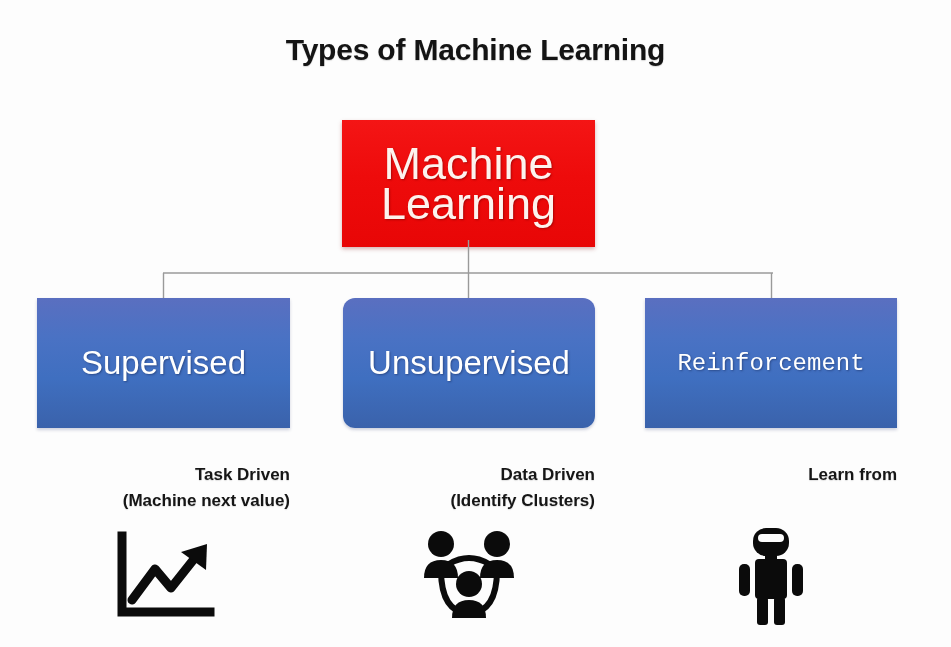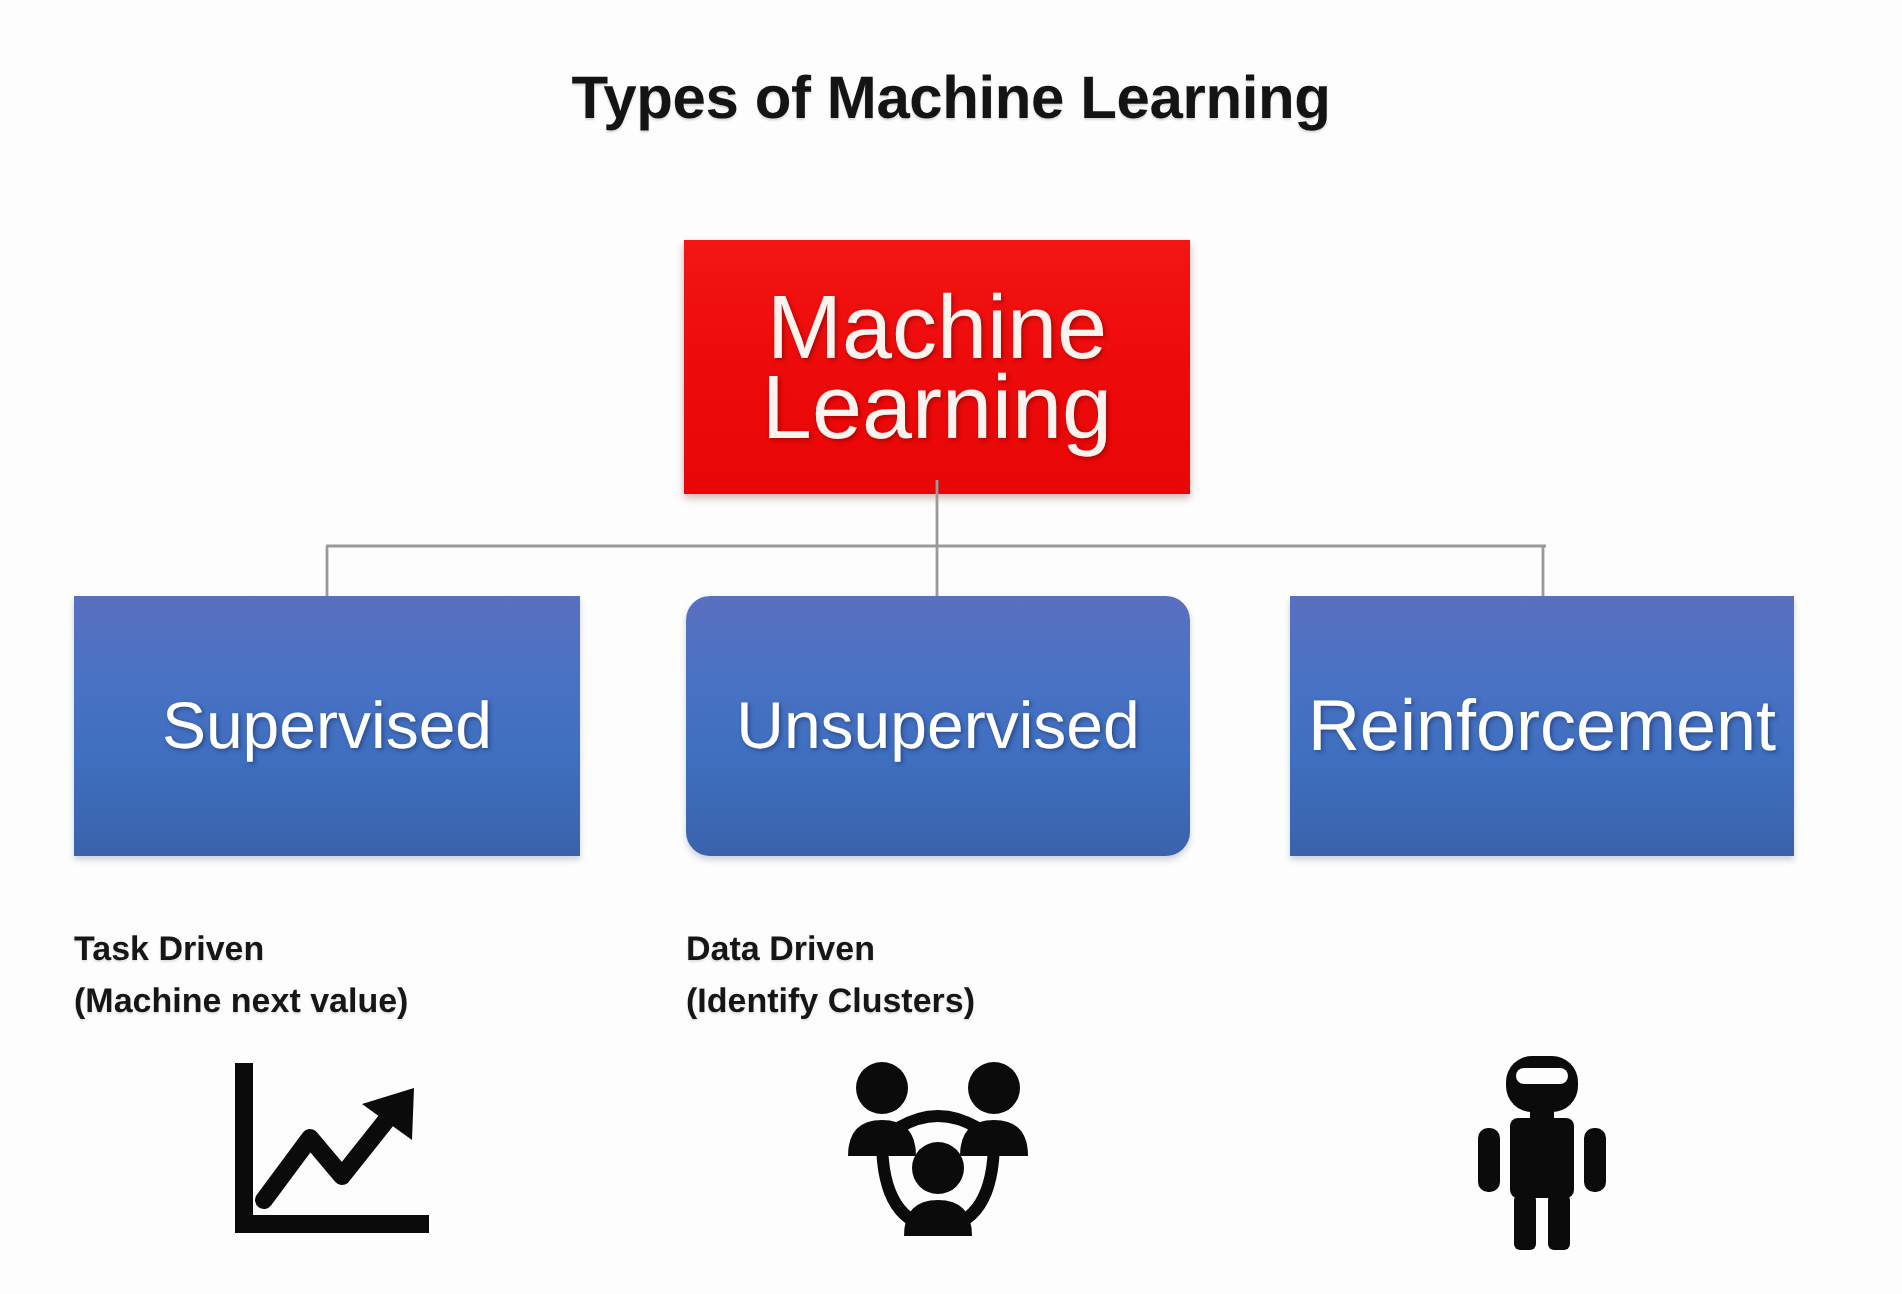--- a/index.html
+++ b/index.html
@@ -84,27 +84,27 @@
   .leaf-node.n1 { left: 343px; width: 252px; border-radius: 12px; }
   .leaf-node.n2 { left: 645px; width: 252px; }
 
   .leaf-label {
     color: #ffffff;
     font-size: 33px;
     font-weight: normal;
     white-space: nowrap;
     text-shadow: 1px 1px 2px rgba(25,45,95,0.55);
   }
-  .leaf-node.n2 .leaf-label { font-size: 36px; }
+  .leaf-node.n2 .leaf-label { font-size: 24px; font-family: Liberation Mono, monospace; }
 
   
   .caption {
     position: absolute;
     top: 462px;
-    text-align: left;
+    text-align: right;
     font-size: 17px;
     font-weight: bold;
     color: #161616;
     line-height: 26px;
     text-shadow: 0 1px 1px rgba(180,180,180,0.40);
   }
   .caption.c0 { left: 37px;  width: 253px; }
   .caption.c1 { left: 343px; width: 252px; }
   .caption.c2 { left: 645px; width: 252px; }
   .caption-line { display: block; }
@@ -159,20 +159,21 @@
 
   <div class="caption c0">
     <span class="caption-line">Task Driven</span>
     <span class="caption-line">(Machine next value)</span>
   </div>
   <div class="caption c1">
     <span class="caption-line">Data Driven</span>
     <span class="caption-line">(Identify Clusters)</span>
   </div>
   <div class="caption c2">
+    <span class="caption-line">Learn from</span>
   </div>
 
   <div class="icon-wrap i0">
     <svg width="104" height="92" viewBox="0 0 104 92">
 
       <path d="M10 6 L10 82 L98 82" fill="none" stroke="#0b0b0b" stroke-width="9" stroke-linecap="square" stroke-linejoin="miter"></path>
 
       <path d="M20 70 L43 39 L59 58 L86 24" fill="none" stroke="#0b0b0b" stroke-width="9" stroke-linecap="round" stroke-linejoin="round"></path>
 
       <path d="M95 14 L94 40 L69 22 Z" fill="#0b0b0b"></path>

